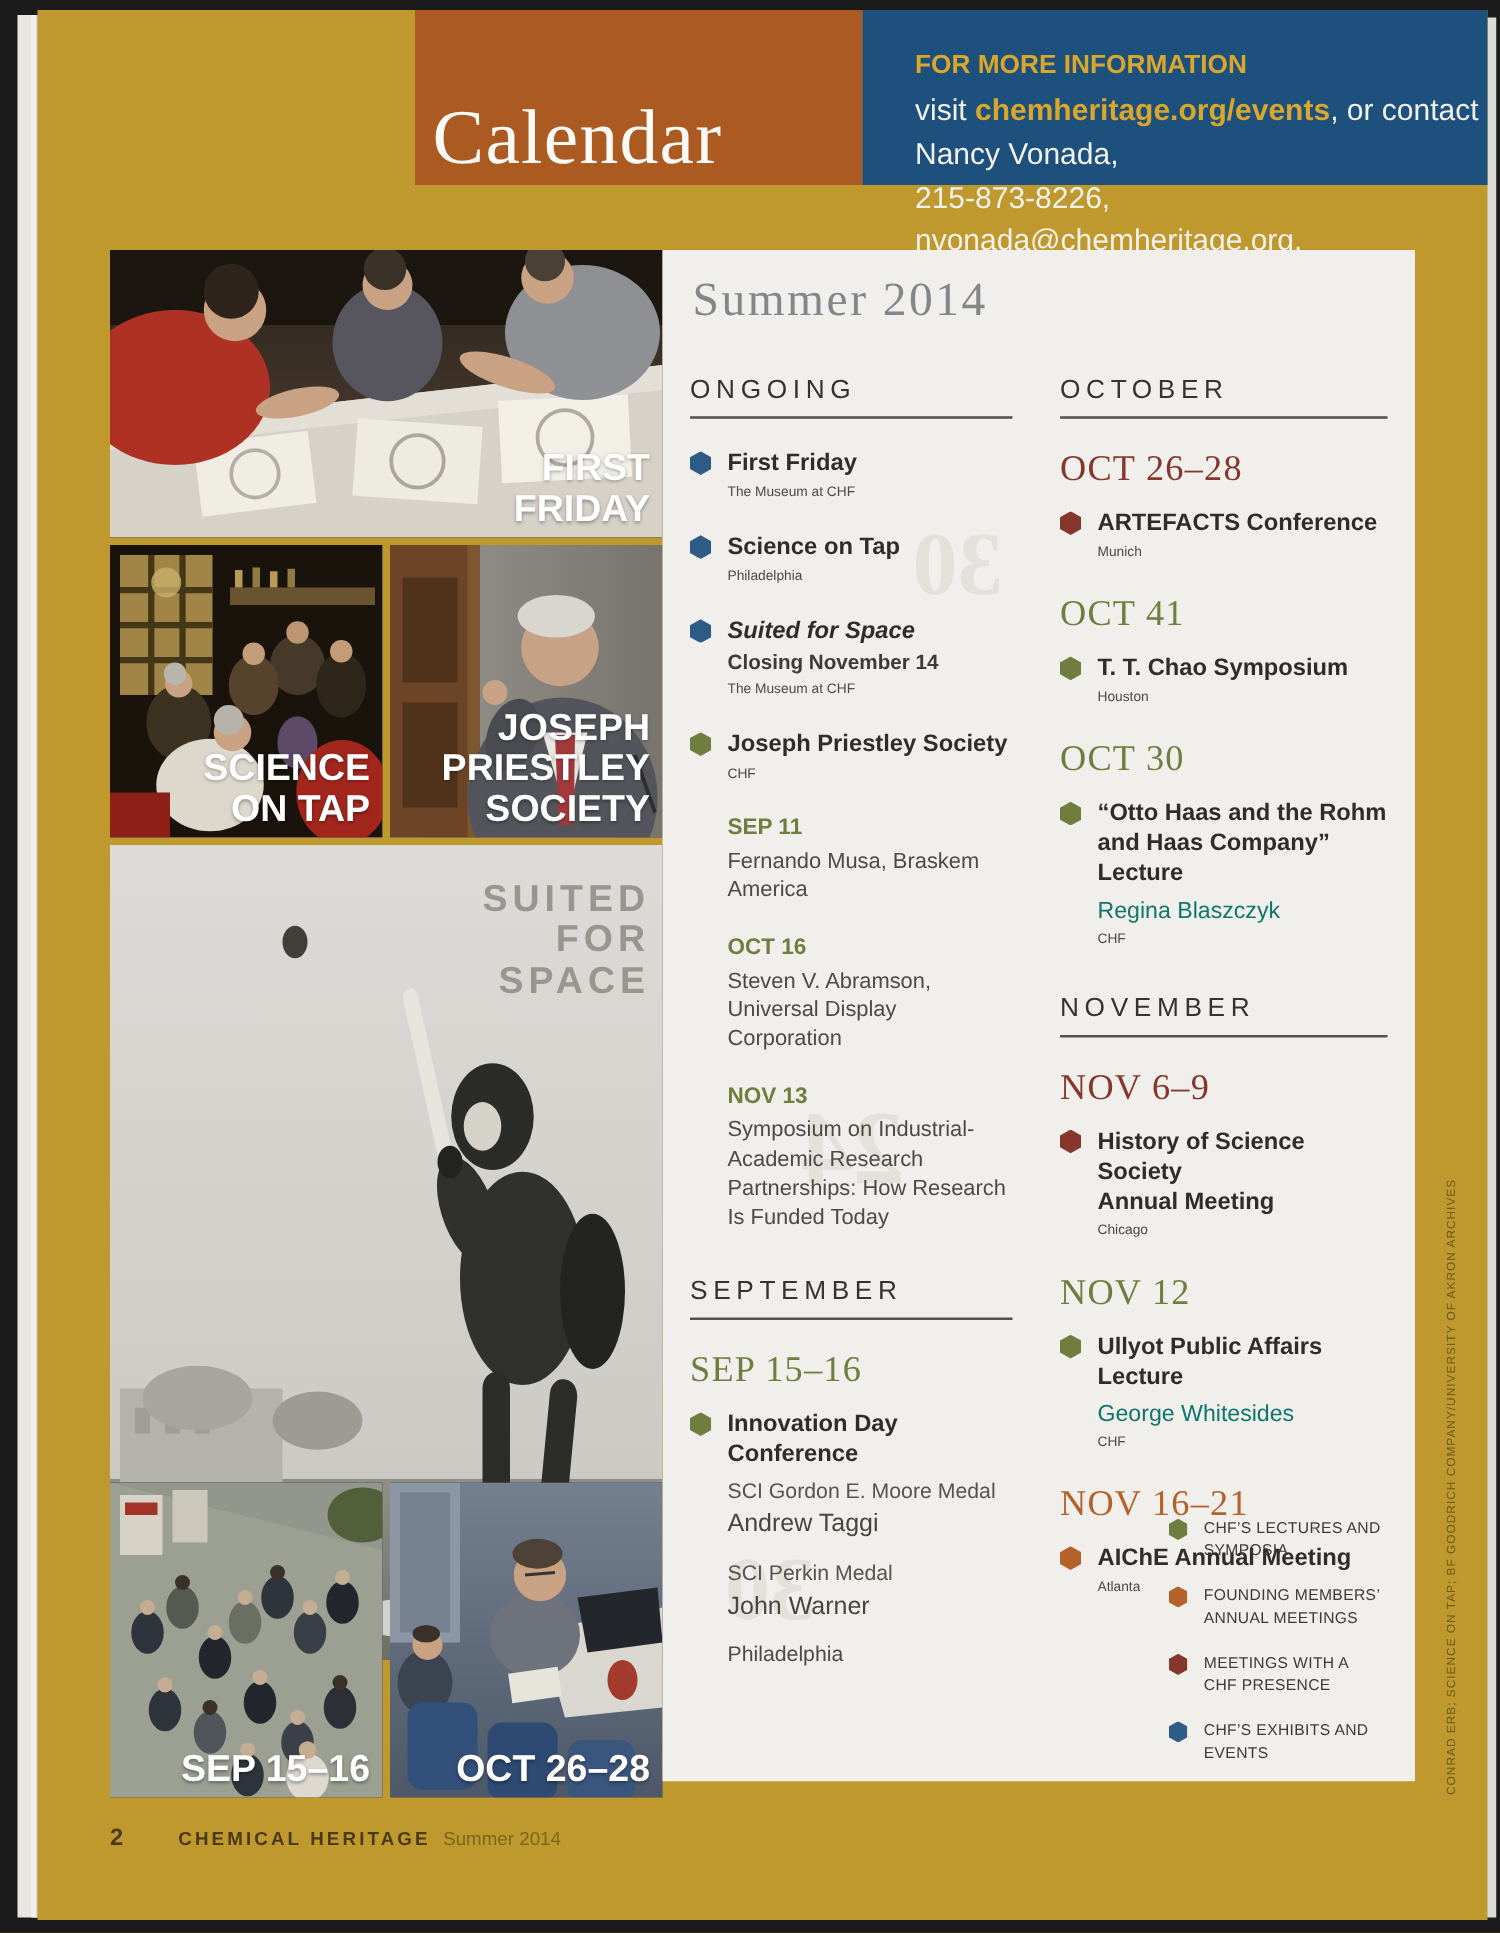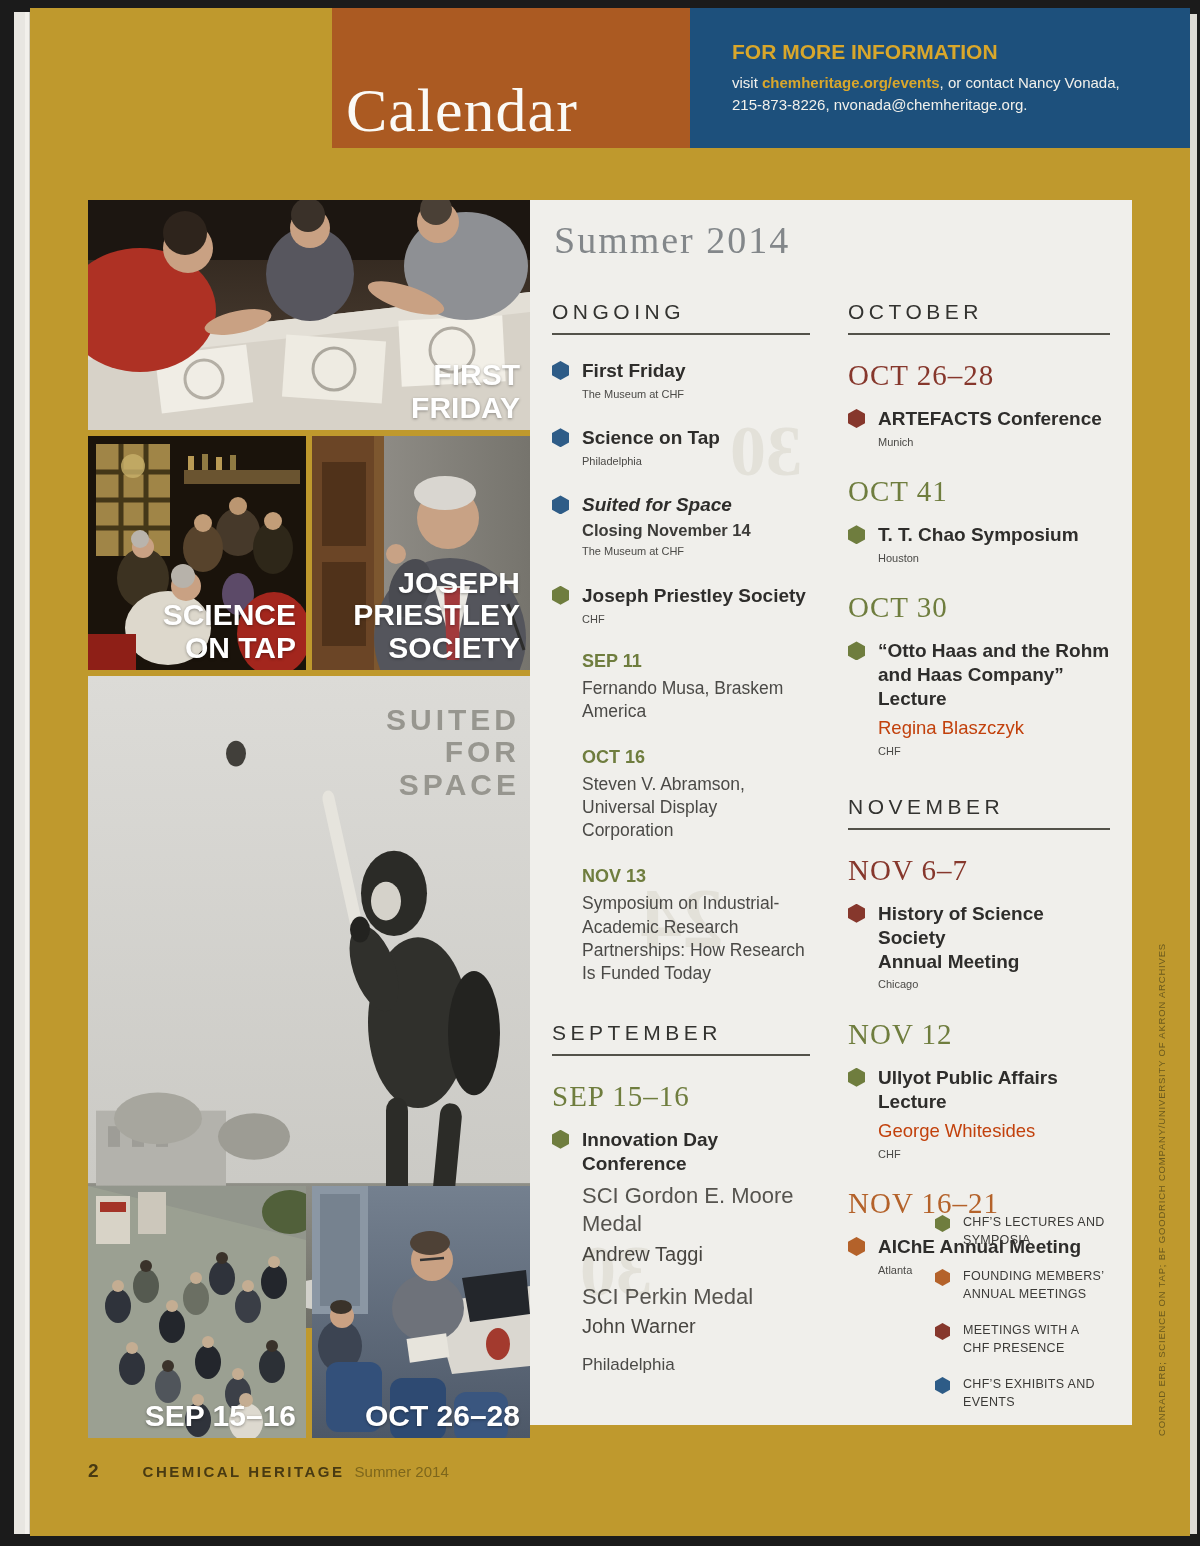--- a/index.html
+++ b/index.html
@@ -11,21 +11,21 @@
   .edge-right{position:absolute;left:1188px;top:14px;width:9px;height:1520px;background:#dddbd5;}
   .page{position:absolute;left:30px;top:8px;width:1160px;height:1528px;background:var(--gold,#bf992d);}
 
   
   .hdr-orange{position:absolute;left:302px;top:0;width:358px;height:140px;background:var(--header_orange,#ab5a22);}
   .hdr-blue{position:absolute;left:660px;top:0;width:500px;height:140px;background:var(--header_blue,#1d507c);}
   .cal-title{position:absolute;left:14px;bottom:2px;font-family:"Liberation Serif",serif;
              font-size:62px;color:#fbfaf6;letter-spacing:1px;}
   .info{position:absolute;left:42px;top:32px;color:#f2f1ec;}
   .info-head{font-size:21px;font-weight:bold;color:var(--link_gold,#d9a72b);margin-bottom:8px;}
-  .info-line{font-size:15px;line-height:1.45;}
+  .info-line{font-size:24px;line-height:1.45;}
   .info-link{color:var(--link_gold,#d9a72b);font-weight:bold;}
 
   
   .photos{position:absolute;left:58px;top:192px;width:442px;height:1238px;}
   .photo{position:absolute;overflow:hidden;background:#555;}
   .photo svg{display:block;width:100%;height:100%;}
   .photo-label{position:absolute;right:10px;bottom:6px;color:#fff;font-weight:bold;font-size:30px;
                line-height:1.08;text-align:right;white-space:pre-line;text-shadow:0 1px 3px rgba(0,0,0,.35);}
   .photo-label.gray{color:#97968f;top:28px;bottom:auto;text-shadow:none;letter-spacing:4px;font-weight:600;}
 
@@ -55,29 +55,29 @@
   .date-serif.first{margin-top:16px;}
 
   .event{display:flex;gap:13px;margin-bottom:25px;}
   .hex{flex:none;width:17px;height:19px;margin-top:2px;background:var(--tone,#999);
        clip-path:polygon(50% 0%,100% 25%,100% 75%,50% 100%,0% 75%,0% 25%);}
   .ebody{min-width:0;}
   .etitle{font-size:19px;font-weight:bold;color:#2e2d2b;line-height:1.26;white-space:pre-line;}
   .etitle.italic{font-style:italic;}
   .ebold{font-size:16.5px;font-weight:bold;color:#3c3b38;margin-top:4px;}
   .esub{font-size:11px;color:#4b4a47;line-height:1.3;margin-top:4px;}
-  .ename{font-size:18.5px;color:#c2410c;line-height:1.3;margin-top:5px;}
+  .ename{font-size:18.5px;color:#0f766e;line-height:1.3;margin-top:5px;}
 
   .series-item{margin:0 0 24px 30px;}
   .sdate{font-size:18px;font-weight:bold;color:var(--tone,#6f7d3e);margin-bottom:5px;}
   .stext{font-size:17.5px;color:#4b4a47;line-height:1.32;}
 
   .speaker{margin-top:6px;}
   .speaker + .speaker{margin-top:16px;}
-  .srole{font-size:22px;color:#55534e;line-height:1.3;}
+  .srole{font-size:17px;color:#55534e;line-height:1.3;}
   .sname{font-size:20px;color:#474540;line-height:1.3;margin-top:2px;}
   .scity{font-size:17px;color:#4b4a47;margin-top:16px;}
 
   .legend{position:absolute;left:405px;top:1014px;width:190px;}
   .legend-item{display:flex;gap:13px;margin-bottom:19px;}
   .legend .hex{width:15px;height:17px;margin-top:1px;}
   .legend-label{font-size:12.5px;color:#3b3a37;letter-spacing:.3px;line-height:1.4;white-space:pre-line;}
 
   
   .footer{position:absolute;left:58px;top:1452px;display:flex;align-items:baseline;gap:44px;}
@@ -431,21 +431,21 @@
 Lecture</div>
               <div class="ename">Regina Blaszczyk</div>
               <div class="esub">CHF</div>
             </div>
           </div>
         </div>
 
         <div class="sec gap-top">
           <div class="sec-head">NOVEMBER</div>
 
-          <div class="date-serif first" data-tone="maroon">NOV 6–7</div>
+          <div class="date-serif first" data-tone="maroon">NOV 6–9</div>
           <div class="event">
             <span class="hex" data-tone="maroon"></span>
             <div class="ebody">
               <div class="etitle">History of Science Society
 Annual Meeting</div>
               <div class="esub">Chicago</div>
             </div>
           </div>
 
           <div class="date-serif" data-tone="green">NOV 12</div>

